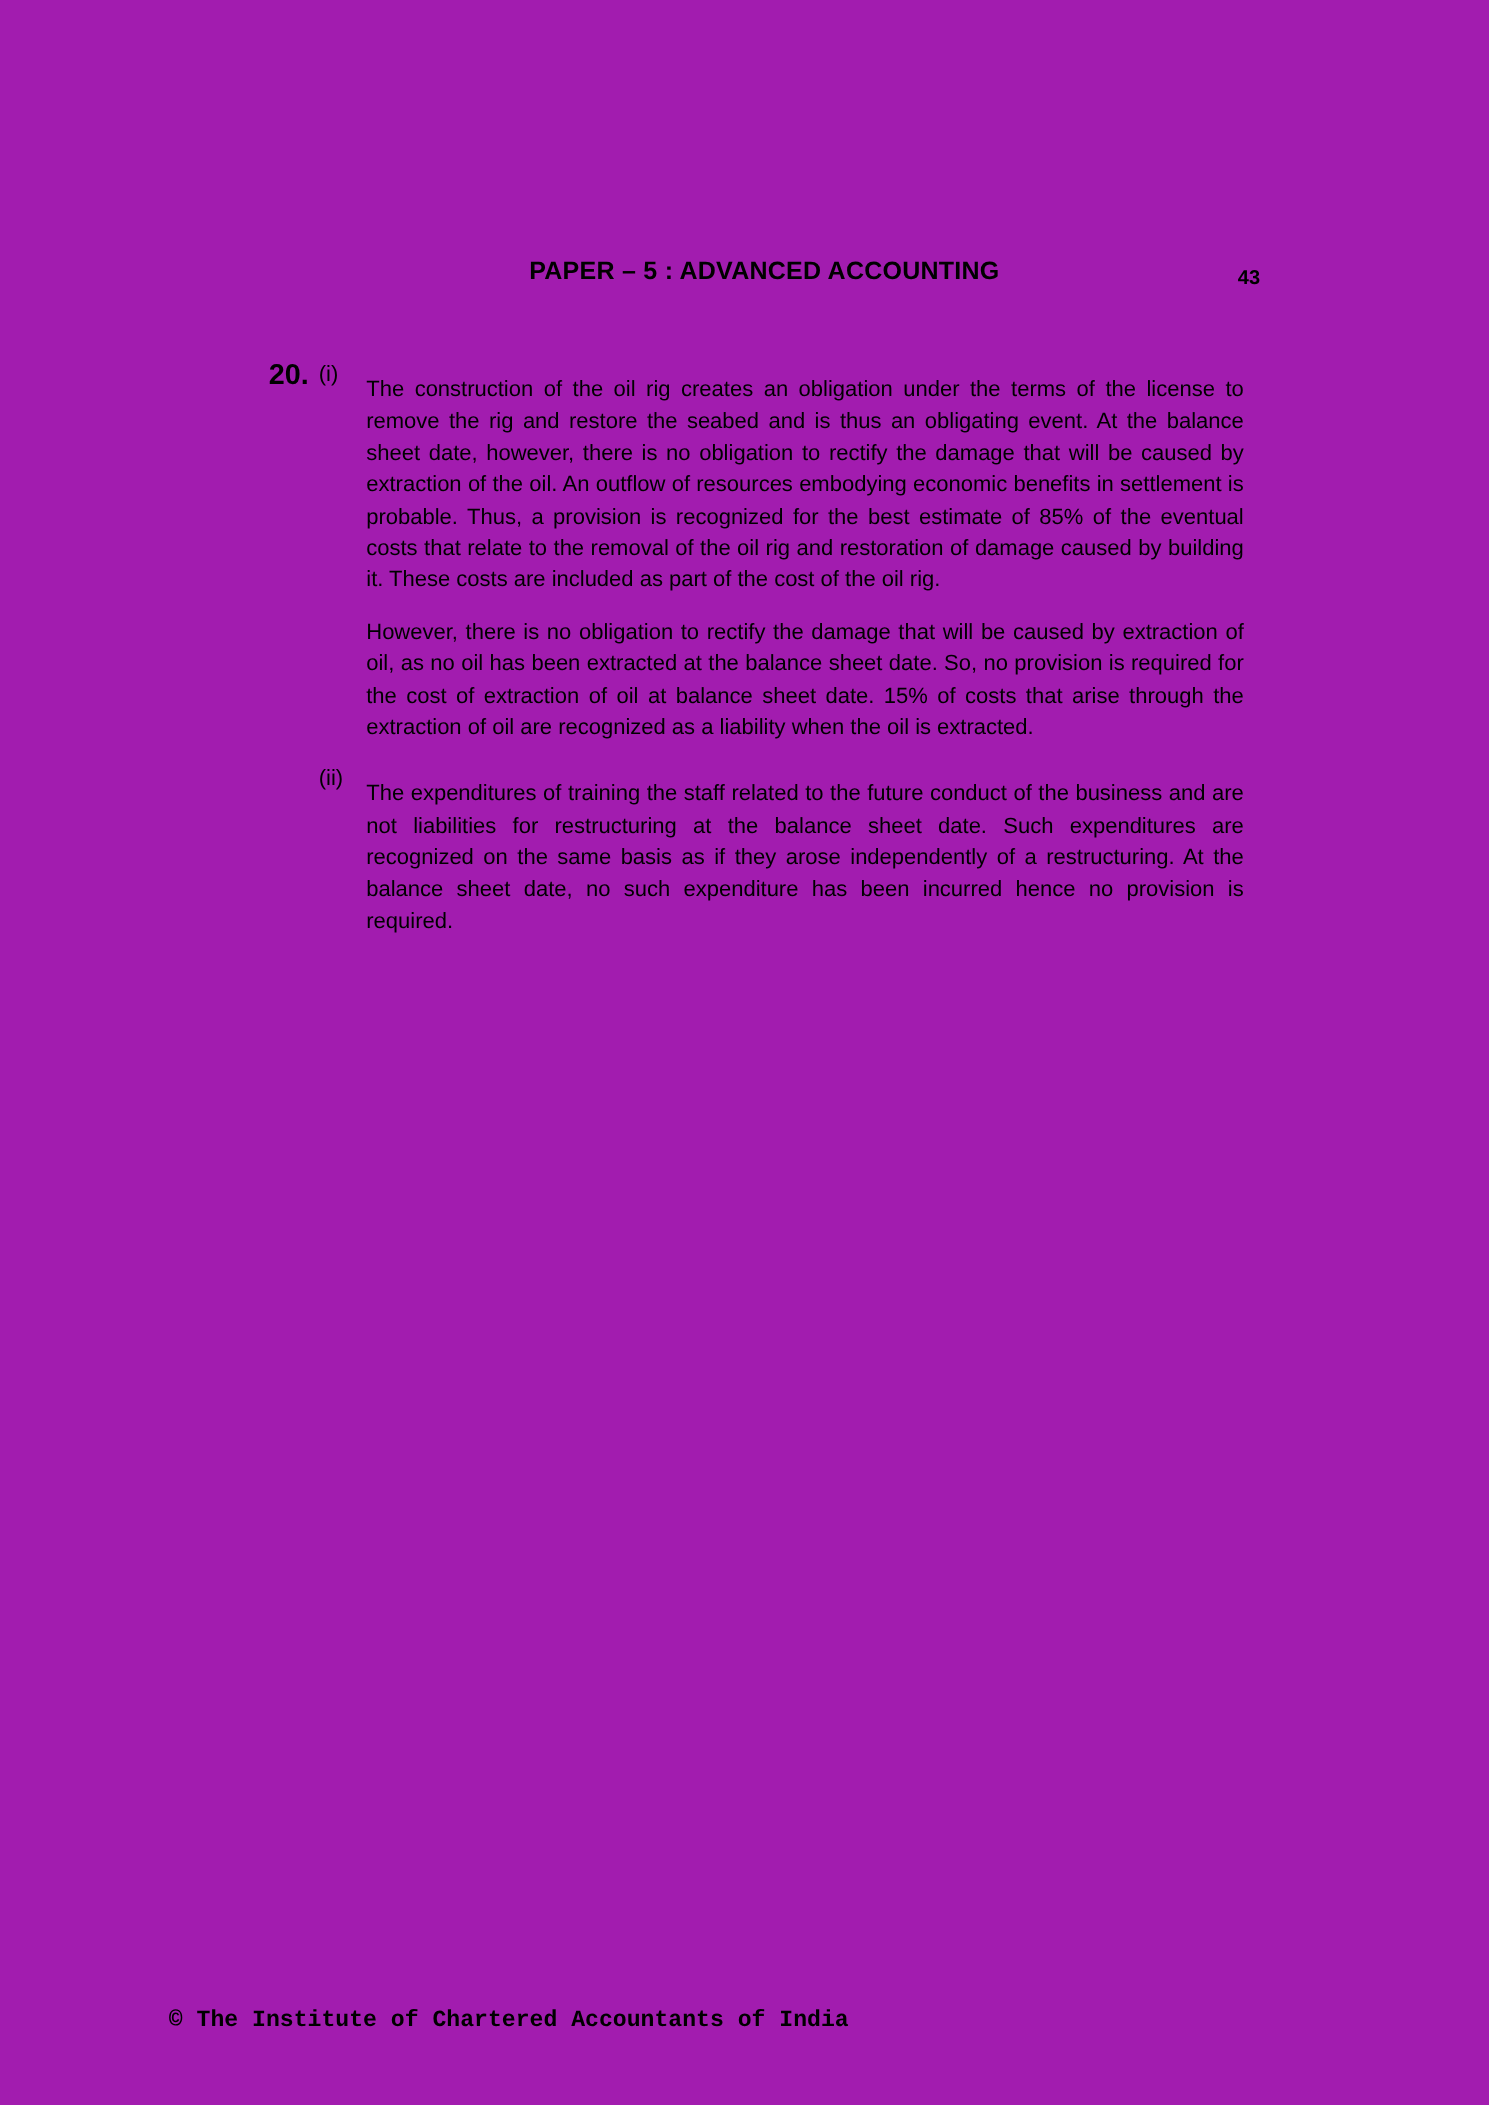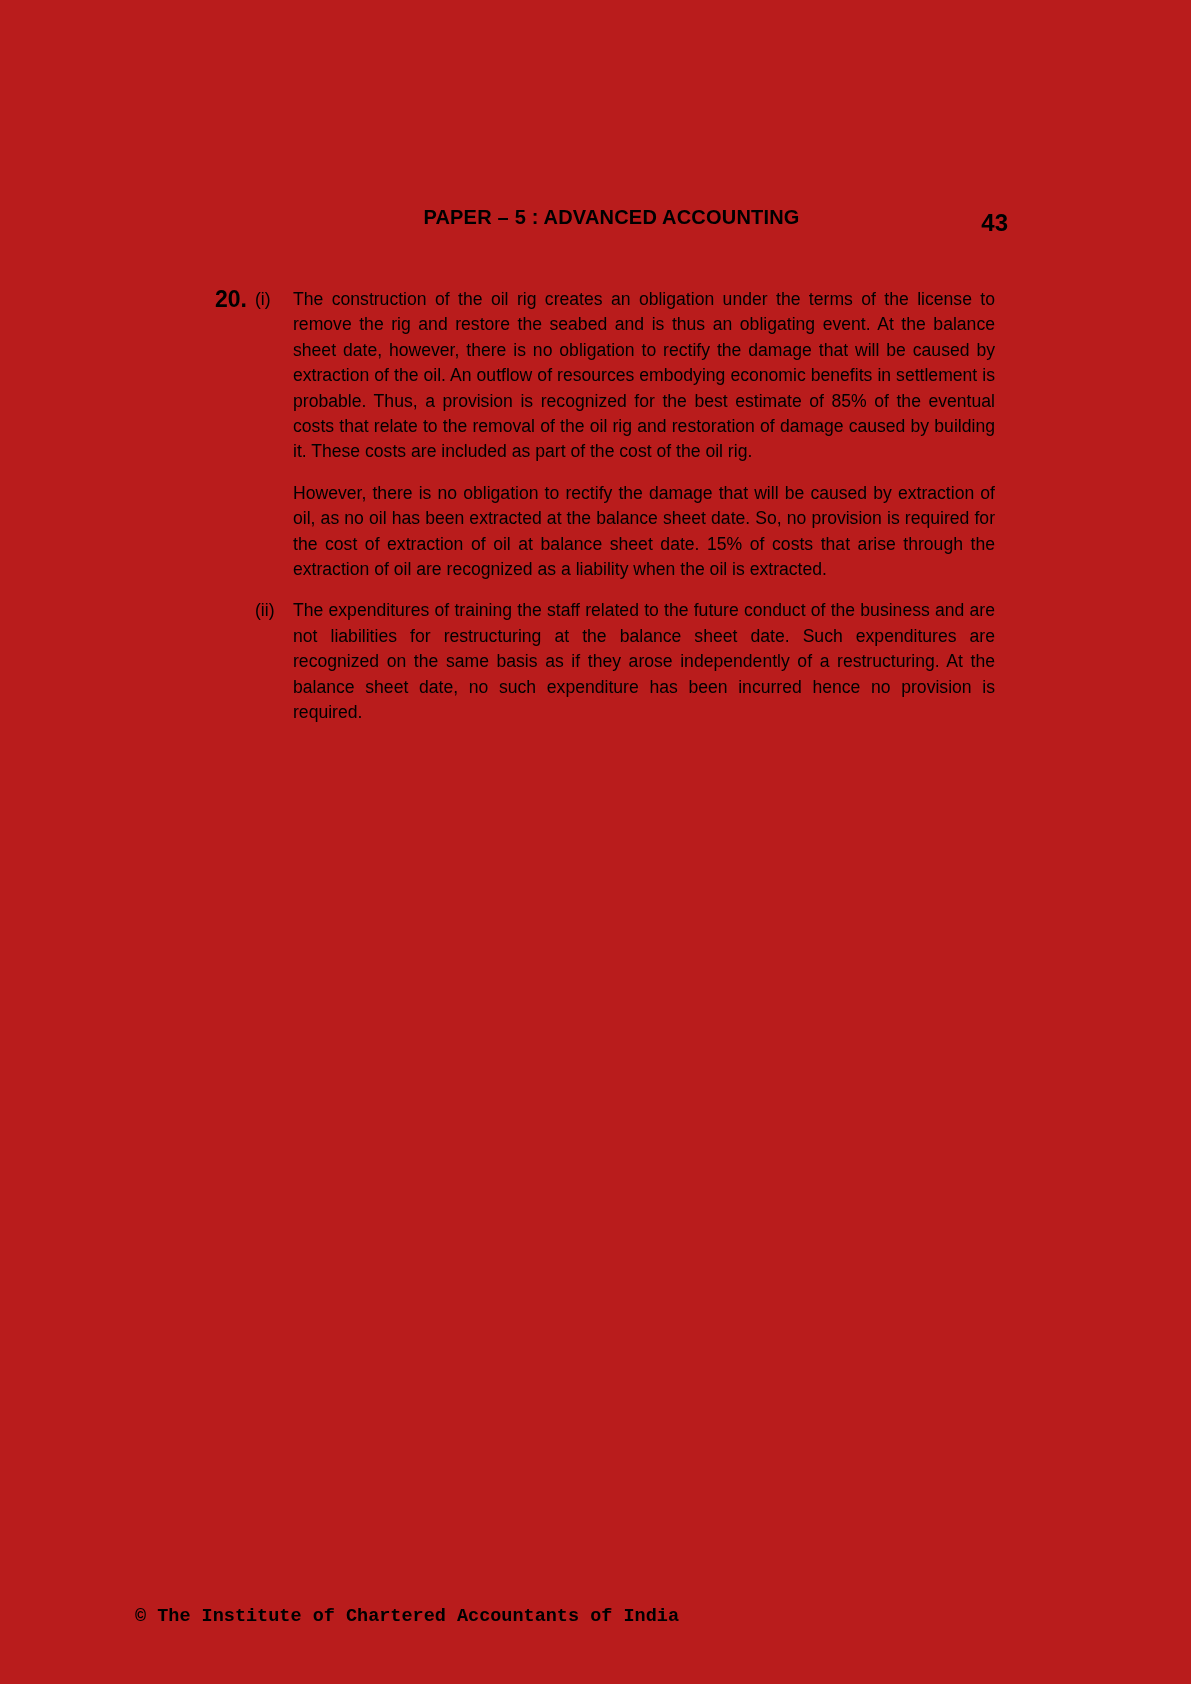--- a/index.html
+++ b/index.html
@@ -4,21 +4,21 @@
 <style>
   html, body {
     margin: 0;
     padding: 0;
     background: #ffffff;
   }
   .page {
     position: relative;
     width: 1191px;
     height: 1684px;
-    background: #b91c1c;
+    background: #a21caf;
     color: #000000;
     font-family: "Liberation Sans", sans-serif;
     overflow: hidden;
   }
   .header {
     position: absolute;
     left: 215px;
     top: 205px;
     width: 793px;
     height: 30px;
@@ -28,21 +28,21 @@
     font-weight: bold;
     font-size: 20px;
     line-height: 24px;
     letter-spacing: 0.2px;
   }
   .page-number {
     position: absolute;
     right: 0;
     top: 6px;
     font-weight: bold;
-    font-size: 24px;
+    font-size: 16px;
     line-height: 24px;
   }
   .content {
     position: absolute;
     left: 215px;
     top: 287px;
     width: 793px;
   }
   .row {
     display: flex;
@@ -59,21 +59,21 @@
     width: 38px;
     flex-shrink: 0;
     font-size: 17.6px;
     line-height: 25.4px;
   }
   .ptext {
     width: 702px;
     flex-shrink: 0;
   }
   .ptext p {
-    margin: 0 0 16px 0;
+    margin: 12px 0 16px 0;
     font-size: 17.6px;
     line-height: 25.4px;
     text-align: justify;
     text-justify: inter-word;
   }
   .footer {
     position: absolute;
     left: 135px;
     top: 1606px;
     font-family: Liberation Mono, monospace;

